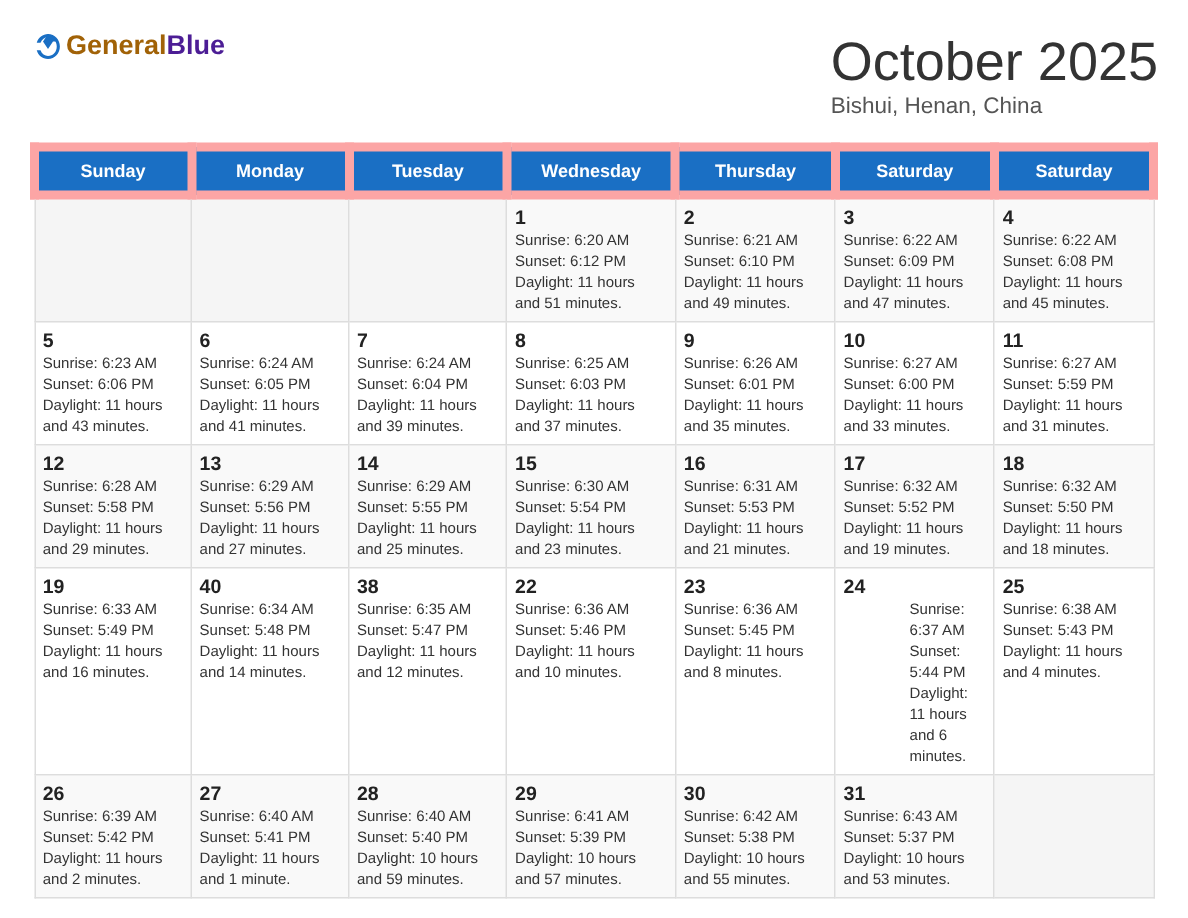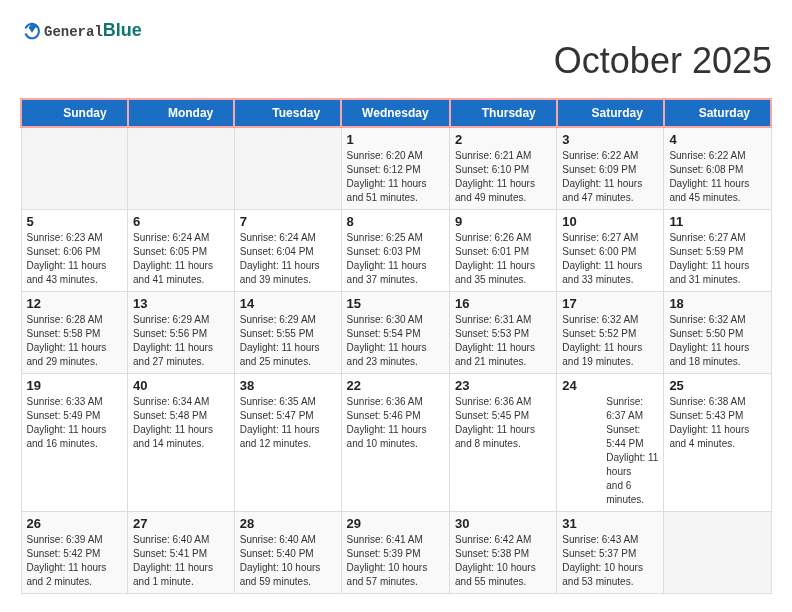--- a/index.html
+++ b/index.html
@@ -21,21 +21,20 @@
       align-items: center;
       gap: 2px;
     }
     .logo-icon {
       width: 20px;
       height: 20px;
       margin-left: 2px;
     }
     .title-block {
       text-align: left;
-      margin-top: 20px;
     }
     .month-title {
       font-size: 36px;
       font-weight: normal;
       color: #333;
     }
     .location-title {
       font-size: 15px;
       color: #555;
     }
@@ -43,24 +42,24 @@
       width: 100%;
       border-collapse: collapse;
       font-size: 11px;
     }
     .calendar thead tr {
       background-color: #1a6fc4;
       color: #fff;
     }
     .calendar thead th {
       padding: 6px 20px;
-      text-align: right;
+      text-align: center;
       font-weight: bold;
       font-size: 12px;
-      border: 2px solid #fca5a5;
+      border: 6px solid #fca5a5;
     }
     .calendar tbody tr {
       vertical-align: top;
     }
     .calendar tbody td {
       border: 1px solid #ddd;
       padding: 4px 5px;
       width: 108px;
       min-height: 80px;
       vertical-align: top;
@@ -91,25 +90,26 @@
 </head>
 <body>
 
 <div class="header">
   <div class="logo">
     <svg class="logo-icon" viewBox="0 0 24 24" xmlns="http://www.w3.org/2000/svg">
       <path d="M12 2 C8 2 4 5 3 9 L6 9 C7 6 9.5 4.5 12 4.5 C16 4.5 19 7.5 19 12 C19 16.5 16 19.5 12 19.5 C9.5 19.5 7 18 6 15 L3 15 C4 19 7.5 22 12 22 C17.5 22 21.5 17.5 21.5 12 C21.5 6.5 17.5 2 12 2Z" fill="#1a6fc4"></path>
       <path d="M12 2 L20 8 L16 8 L12 14 L8 8 L12 2Z" fill="#1a6fc4"></path>
     </svg>
     <div>
-      <span style="font-size:14px;font-weight:bold;color:#404040;font-family:Liberation Mono, monospace;">General</span><span style="font-size:18px;font-weight:bold;color:#0f766e;">Blue</span>
+      <span style="font-size:18px;font-weight:bold;color:#a16207;">General</span><span style="font-size:18px;font-weight:bold;color:#4c1d95;">Blue</span>
     </div>
   </div>
   <div class="title-block">
     <div class="month-title">October 2025</div>
+    <div class="location-title">Bishui, Henan, China</div>
   </div>
 </div>
 
 <table class="calendar">
   <thead>
     <tr>
     <th>Sunday</th>
         <th>Monday</th>
         <th>Tuesday</th>
         <th>Wednesday</th>

